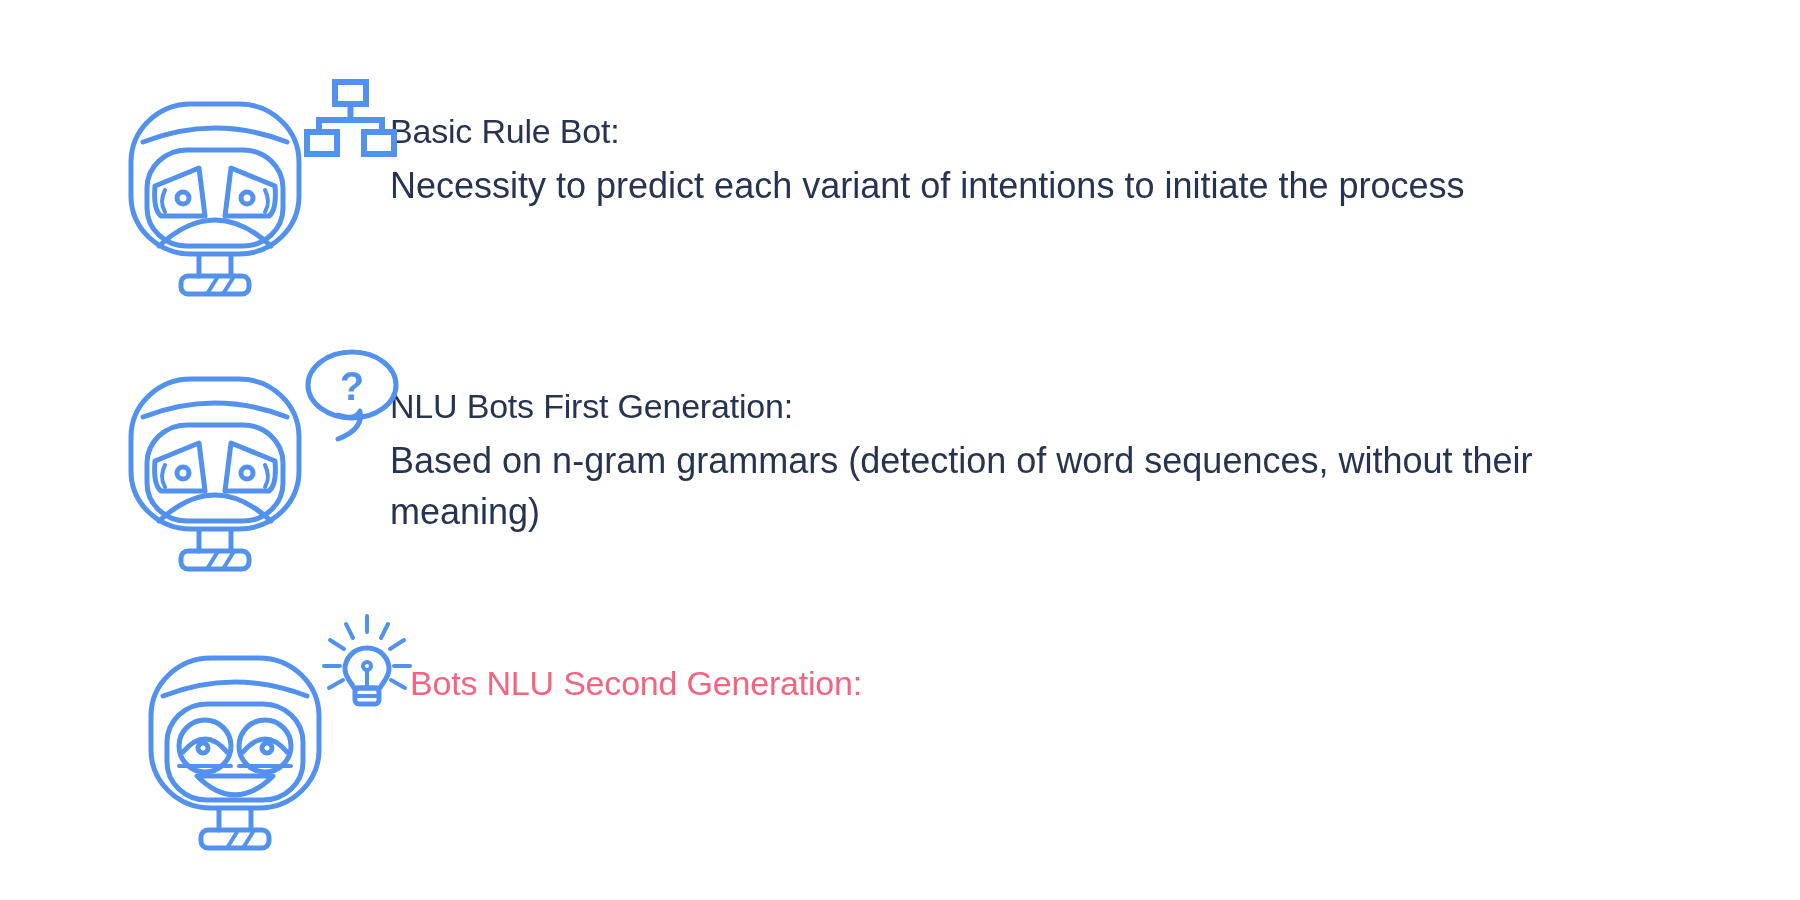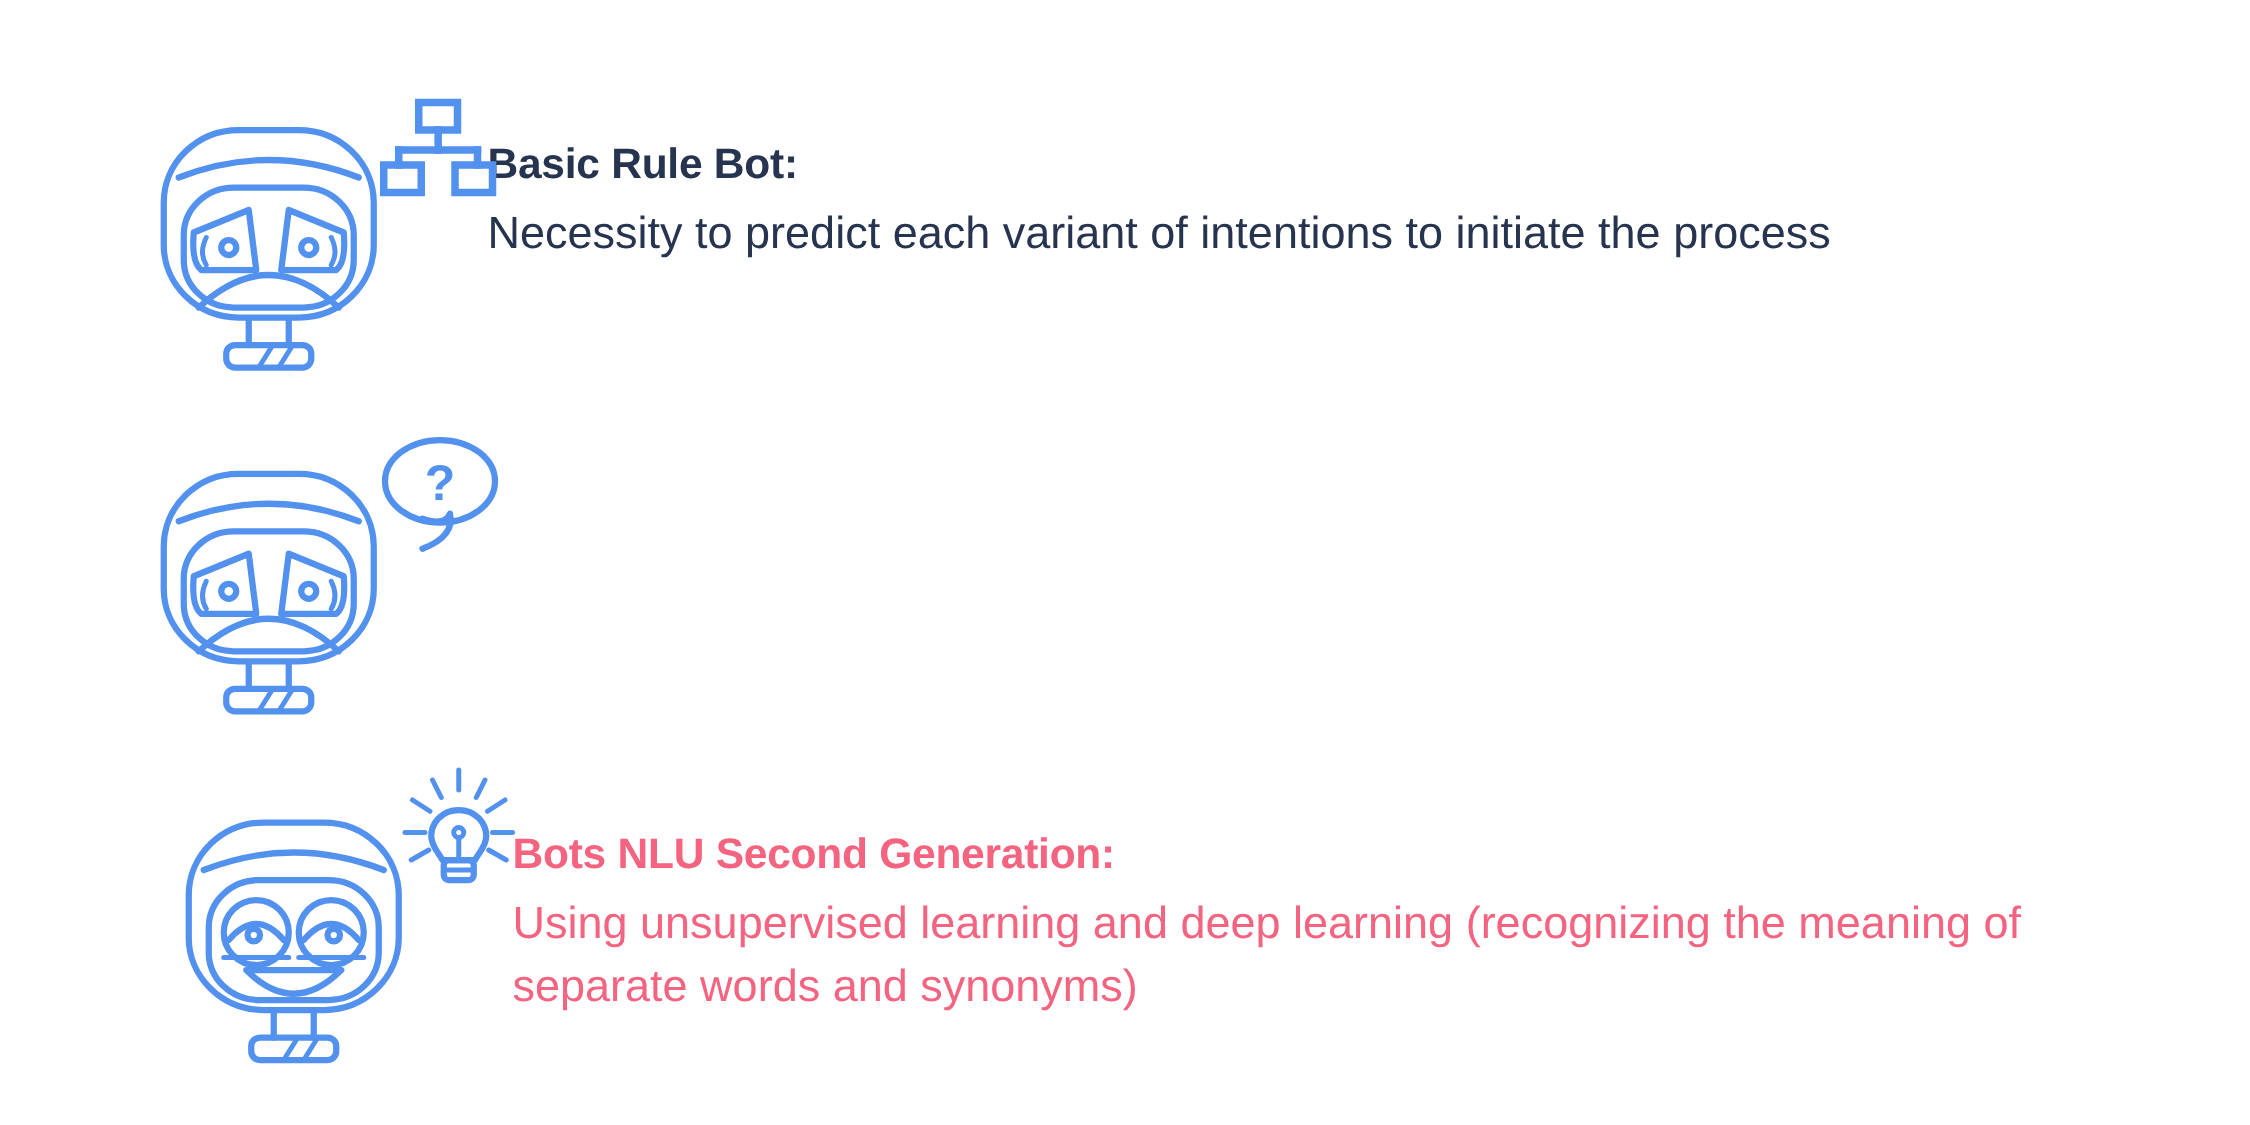--- a/index.html
+++ b/index.html
@@ -53,21 +53,21 @@
 
   .text-col {
     flex: 1 1 auto;
     padding-left: 60px;
     padding-top: 40px;
   }
   .row-3 .text-col { padding-top: 50px; }
 
   .heading {
     font-size: 34px;
-    font-weight: bold;
+    font-weight: normal;
     line-height: 1.25;
     letter-spacing: -0.2px;
     margin: 0 0 7px 0;
     white-space: nowrap;
   }
   .body-text {
     font-size: 36px;
     font-weight: normal;
     line-height: 1.42;
     margin: 0;
@@ -143,20 +143,24 @@
       </div>
 
       <div class="badge-wrap badge-bub">
         <svg viewBox="0 0 105 95" width="105" height="95" fill="none" stroke="#5291ee" stroke-width="5" stroke-linecap="round" stroke-linejoin="round">
           <ellipse cx="54" cy="38" rx="44" ry="33"></ellipse>
           <path d="M40 68 Q58 74 62 64 Q66 82 40 92" fill="none"></path>
           <text x="54" y="53" text-anchor="middle" font-family="'Liberation Sans', sans-serif" font-size="40" font-weight="bold" fill="#5291ee" stroke="none">?</text>
         </svg>
       </div>
 
+    </div>
+    <div class="text-col">
+      <p class="heading navy">NLU Bots First Generation:</p>
+      <p class="body-text navy">Based on n-gram grammars (detection of word sequences, without their meaning)</p>
     </div>
   </div>
 
   <div class="row row-3">
     <div class="icon-col">
 
       <div class="robot-wrap">
         <svg viewBox="0 0 180 200" width="180" height="200" fill="none" stroke="#5291ee" stroke-width="5" stroke-linecap="round" stroke-linejoin="round">
           <rect x="6" y="6" width="168" height="150" rx="60" ry="58"></rect>
           <path d="M18 44 Q90 16 162 44"></path>
@@ -190,17 +194,16 @@
           <path d="M4 54 L20 54"></path>
           <path d="M90 54 L74 54"></path>
           <path d="M9 76 L23 68"></path>
           <path d="M85 76 L71 68"></path>
         </svg>
       </div>
 
     </div>
     <div class="text-col">
       <p class="heading pink">Bots NLU Second Generation:</p>
-      <p class="body-text pink">Using unsupervised learning and deep learning (recognizing the meaning of separate words and synonyms)</p>
     </div>
   </div>
 
 </div>
 
 </body></html>

